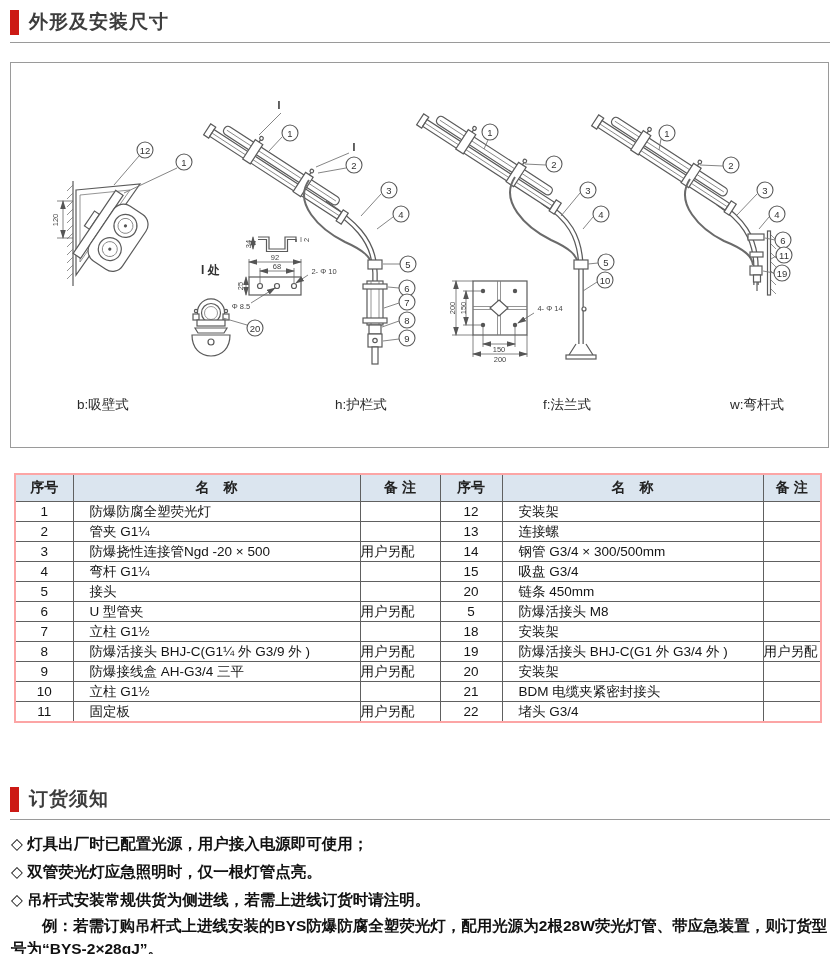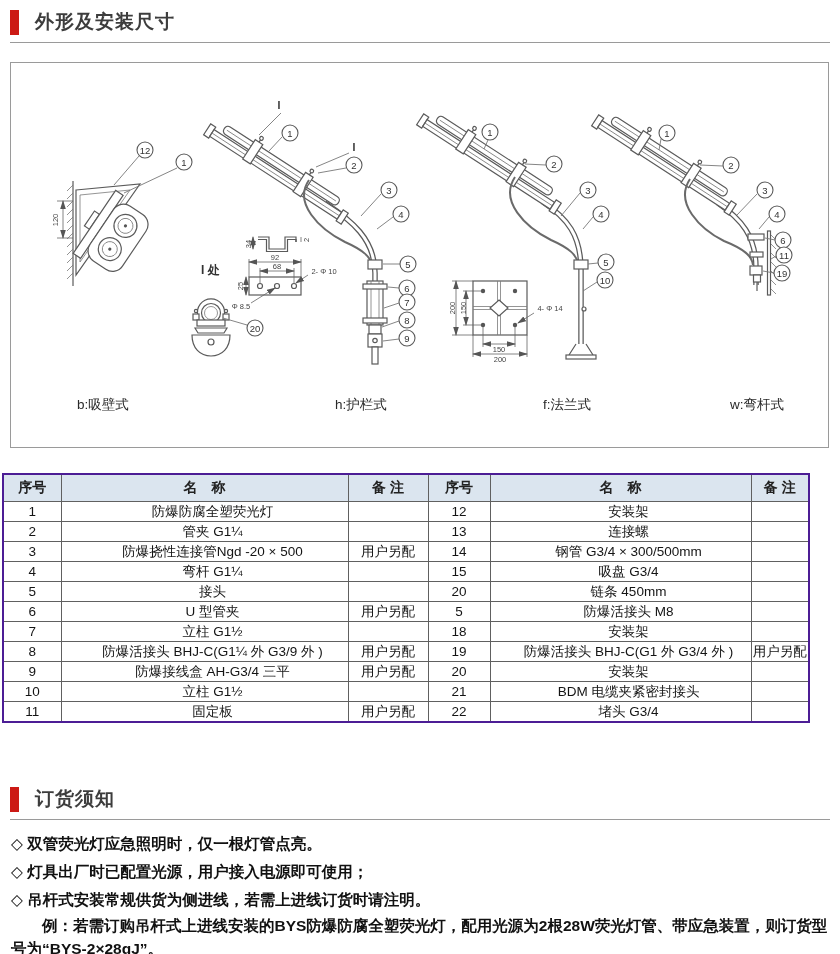--- a/index.html
+++ b/index.html
@@ -1,20 +1,20 @@
 <!DOCTYPE html>
 <html><head>
 <meta charset="utf-8">
 <style>
   html,body{margin:0;padding:0;}
   body{
     width:840px;height:954px;background:#ffffff;overflow:hidden;position:relative;
     font-family:"Liberation Sans","DejaVu Sans",sans-serif;color:#222;
   }
-  .sec-head{position:absolute;left:10px;right:10px;display:flex;align-items:center;gap:16px;
+  .sec-head{position:absolute;left:10px;right:10px;display:flex;align-items:center;gap:10px;
     border-bottom:1px solid #9a9a9a;padding-bottom:7px;}
   .sec-head .bar{width:9px;height:25px;background:#cc1a15;display:inline-block;}
   .sec-head h2{margin:0;font-size:19px;font-weight:bold;color:#3d3d3d;letter-spacing:1px;}
   #sec1{top:9px;}
   #sec2{top:786px;}
   .diagram-box{position:absolute;left:10px;top:62px;width:817px;height:384px;border:1px solid #9a9a9a;background:#fff;}
   svg text{font-family:"Liberation Sans","DejaVu Sans",sans-serif;}
   .ln{stroke:#5a5a5a;fill:none;stroke-width:1.2;}
   .f{fill:#ffffff;}
   .th{stroke:#7a7a7a;stroke-width:0.8;}
@@ -24,28 +24,28 @@
   .ldr{stroke:#777;stroke-width:0.9;fill:none;}
   .dim{stroke:#666;stroke-width:0.8;fill:none;}
   .co circle{fill:#fff;stroke:#5a5a5a;stroke-width:1.1;}
   .co text{font-size:9.5px;fill:#333;text-anchor:middle;}
   .dimt{font-size:7.5px;fill:#444;text-anchor:middle;}
   .mark{font-size:10.5px;fill:#333;text-anchor:middle;font-weight:bold;}
   .dlabel{font-size:13.5px;fill:#2a2a2a;text-anchor:middle;}
   .detail-label{font-size:12px;fill:#333;font-weight:bold;}
   .hatch{stroke:#777;stroke-width:0.8;fill:none;}
   .hole{fill:#555;stroke:none;}
-  .parts{position:absolute;left:2px;top:473px;width:806px;border-collapse:collapse;
-    border:2px solid #4c1d95;table-layout:fixed;}
+  .parts{position:absolute;left:14px;top:473px;width:806px;border-collapse:collapse;
+    border:2px solid #fca5a5;table-layout:fixed;}
   .parts th,.parts td{border:1px solid #606060;overflow:hidden;white-space:nowrap;padding:0;}
   .parts th{background:#dbe5ef;height:26px;font-size:14px;color:#222;font-weight:bold;}
   .parts td{height:19px;font-size:13.5px;color:#141414;}
   .parts td.c-no{text-align:center;}
-  .parts td.c-name{text-align:center;padding-left:16px;}
-  .parts td.c-note{text-align:center;margin-top:40px;}
+  .parts td.c-name{text-align:left;padding-left:16px;}
+  .parts td.c-note{margin-top:40px;}
   .notes{position:absolute;left:11px;top:830px;width:820px;font-size:15.5px;font-weight:bold;color:#111;}
   .notes .note{line-height:28px;}
   .notes .example{line-height:23px;text-indent:2em;}
 </style>
 </head>
 <body>
 
 <div class="sec-head" id="sec1">
   <span class="bar"></span>
   <h2>外形及安装尺寸</h2>
@@ -462,17 +462,17 @@
       </tr>
     </tbody>
 </table>
 
 <div class="sec-head" id="sec2">
   <span class="bar"></span>
   <h2>订货须知</h2>
 </div>
 
 <div class="notes">
+  <div class="note">◇ 灯具出厂时已配置光源，用户接入电源即可使用；</div>
   <div class="note">◇ 双管荧光灯应急照明时，仅一根灯管点亮。</div>
-  <div class="note">◇ 灯具出厂时已配置光源，用户接入电源即可使用；</div>
   <div class="note">◇ 吊杆式安装常规供货为侧进线，若需上进线订货时请注明。</div>
   <div class="note example">例：若需订购吊杆式上进线安装的BYS防爆防腐全塑荧光灯，配用光源为2根28W荧光灯管、带应急装置，则订货型号为“BYS-2×28gJ”。</div>
 </div>
 
 </body></html>

